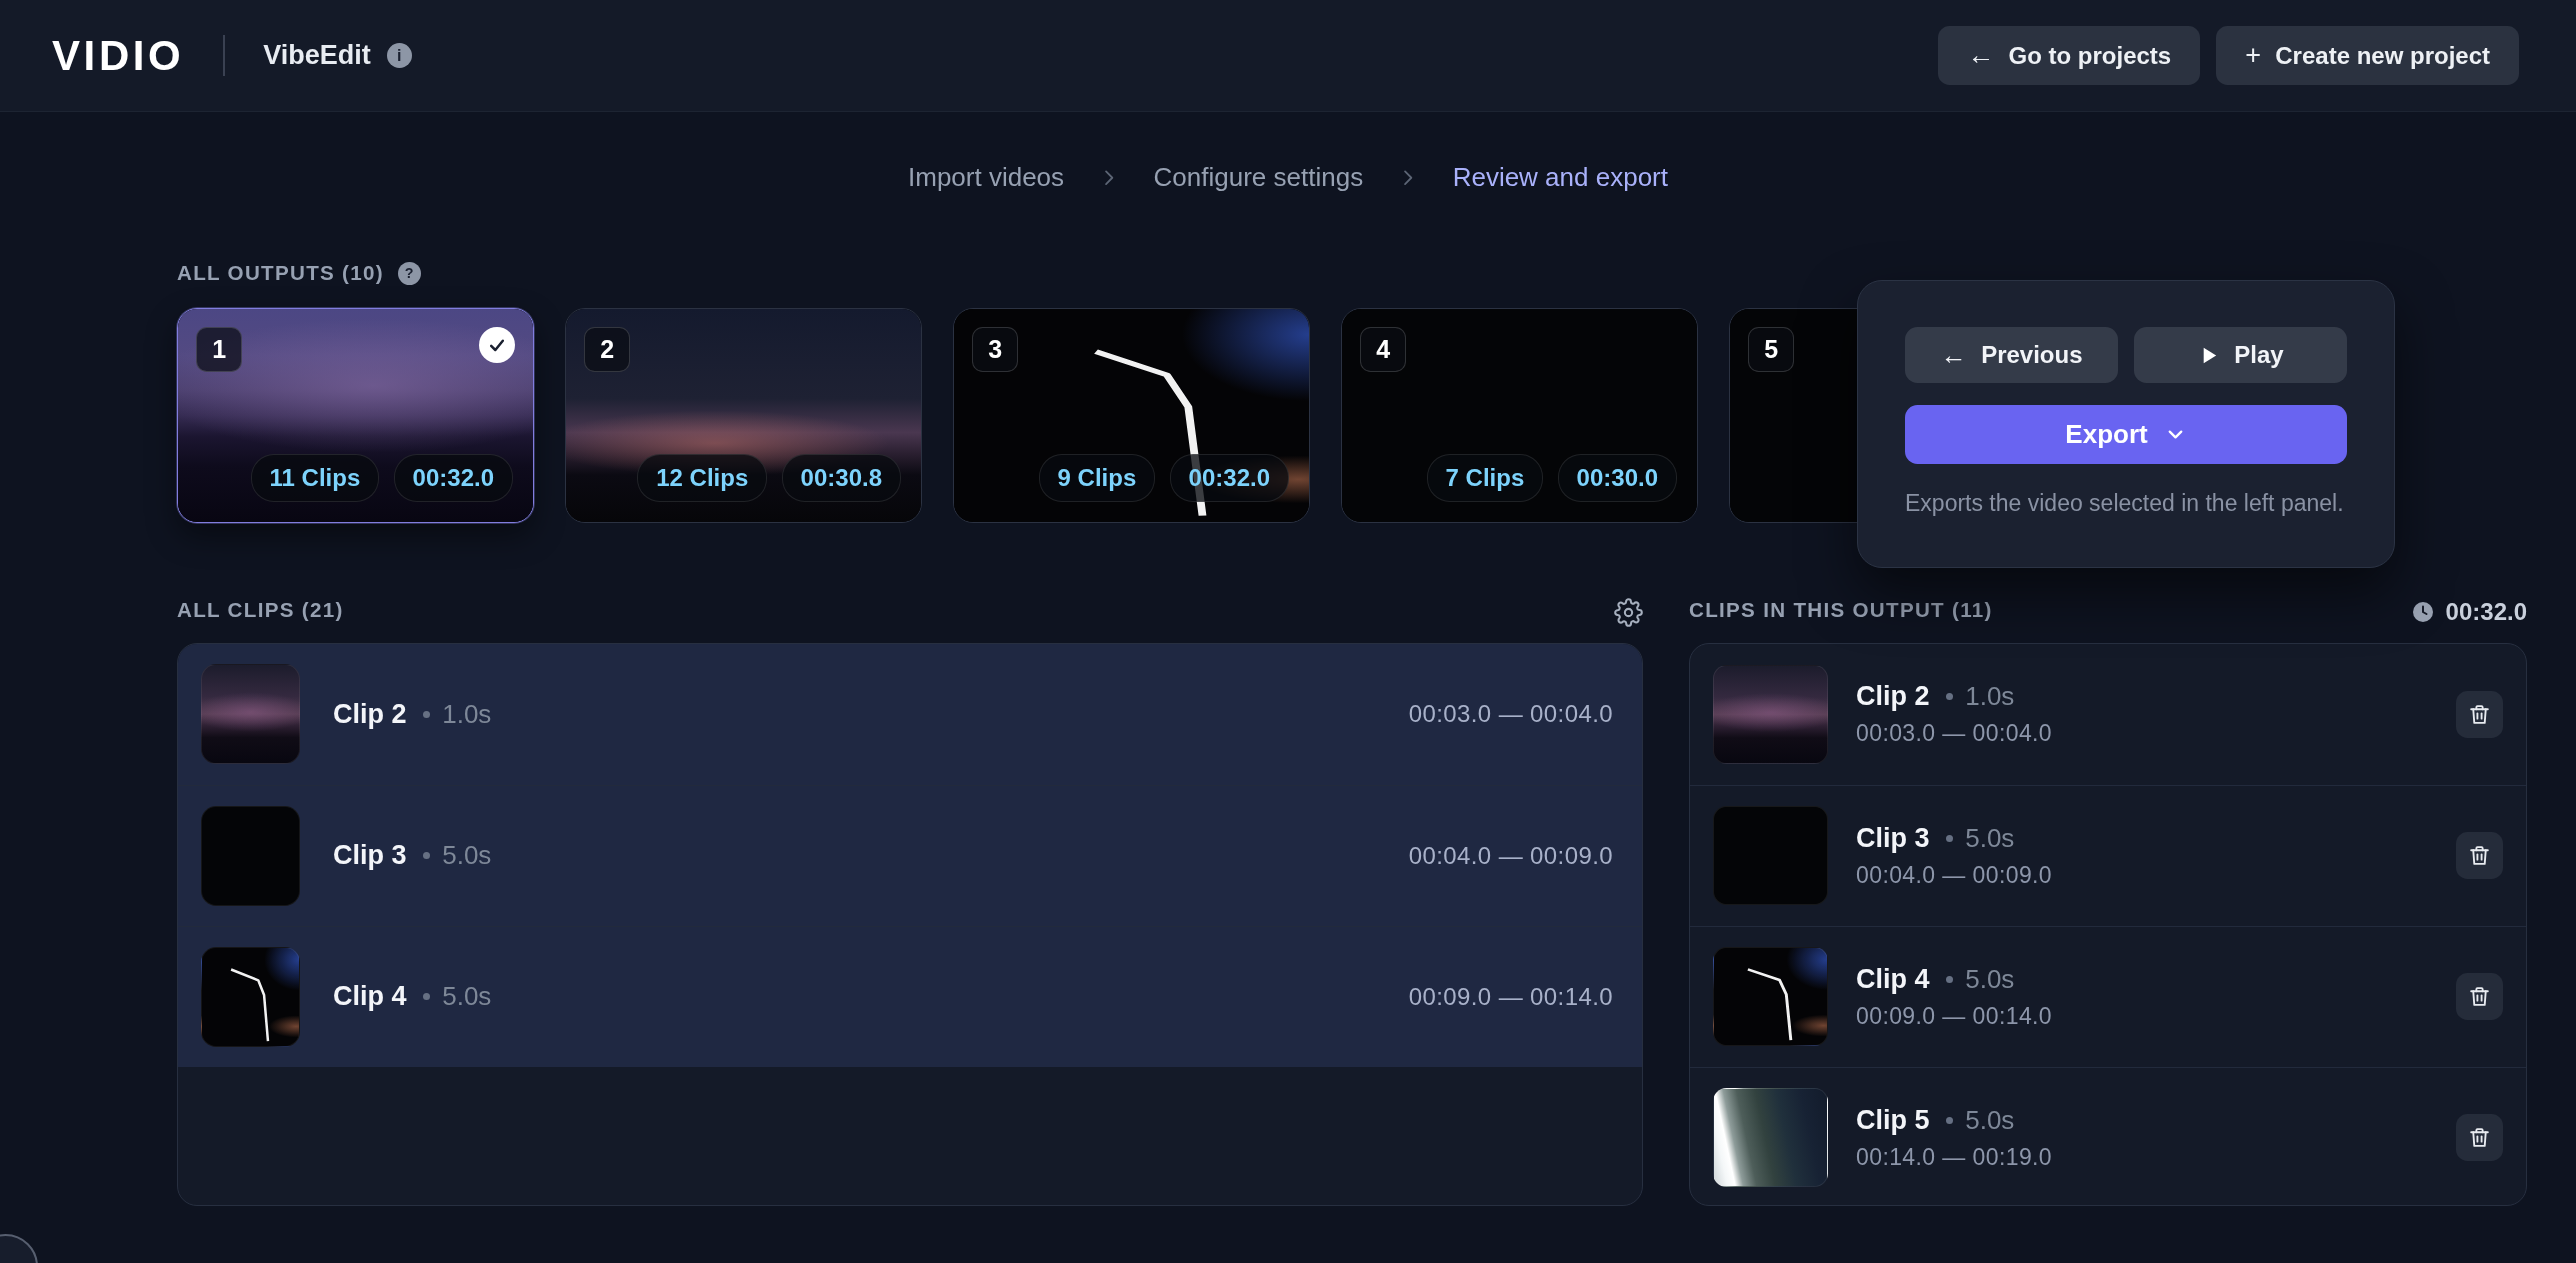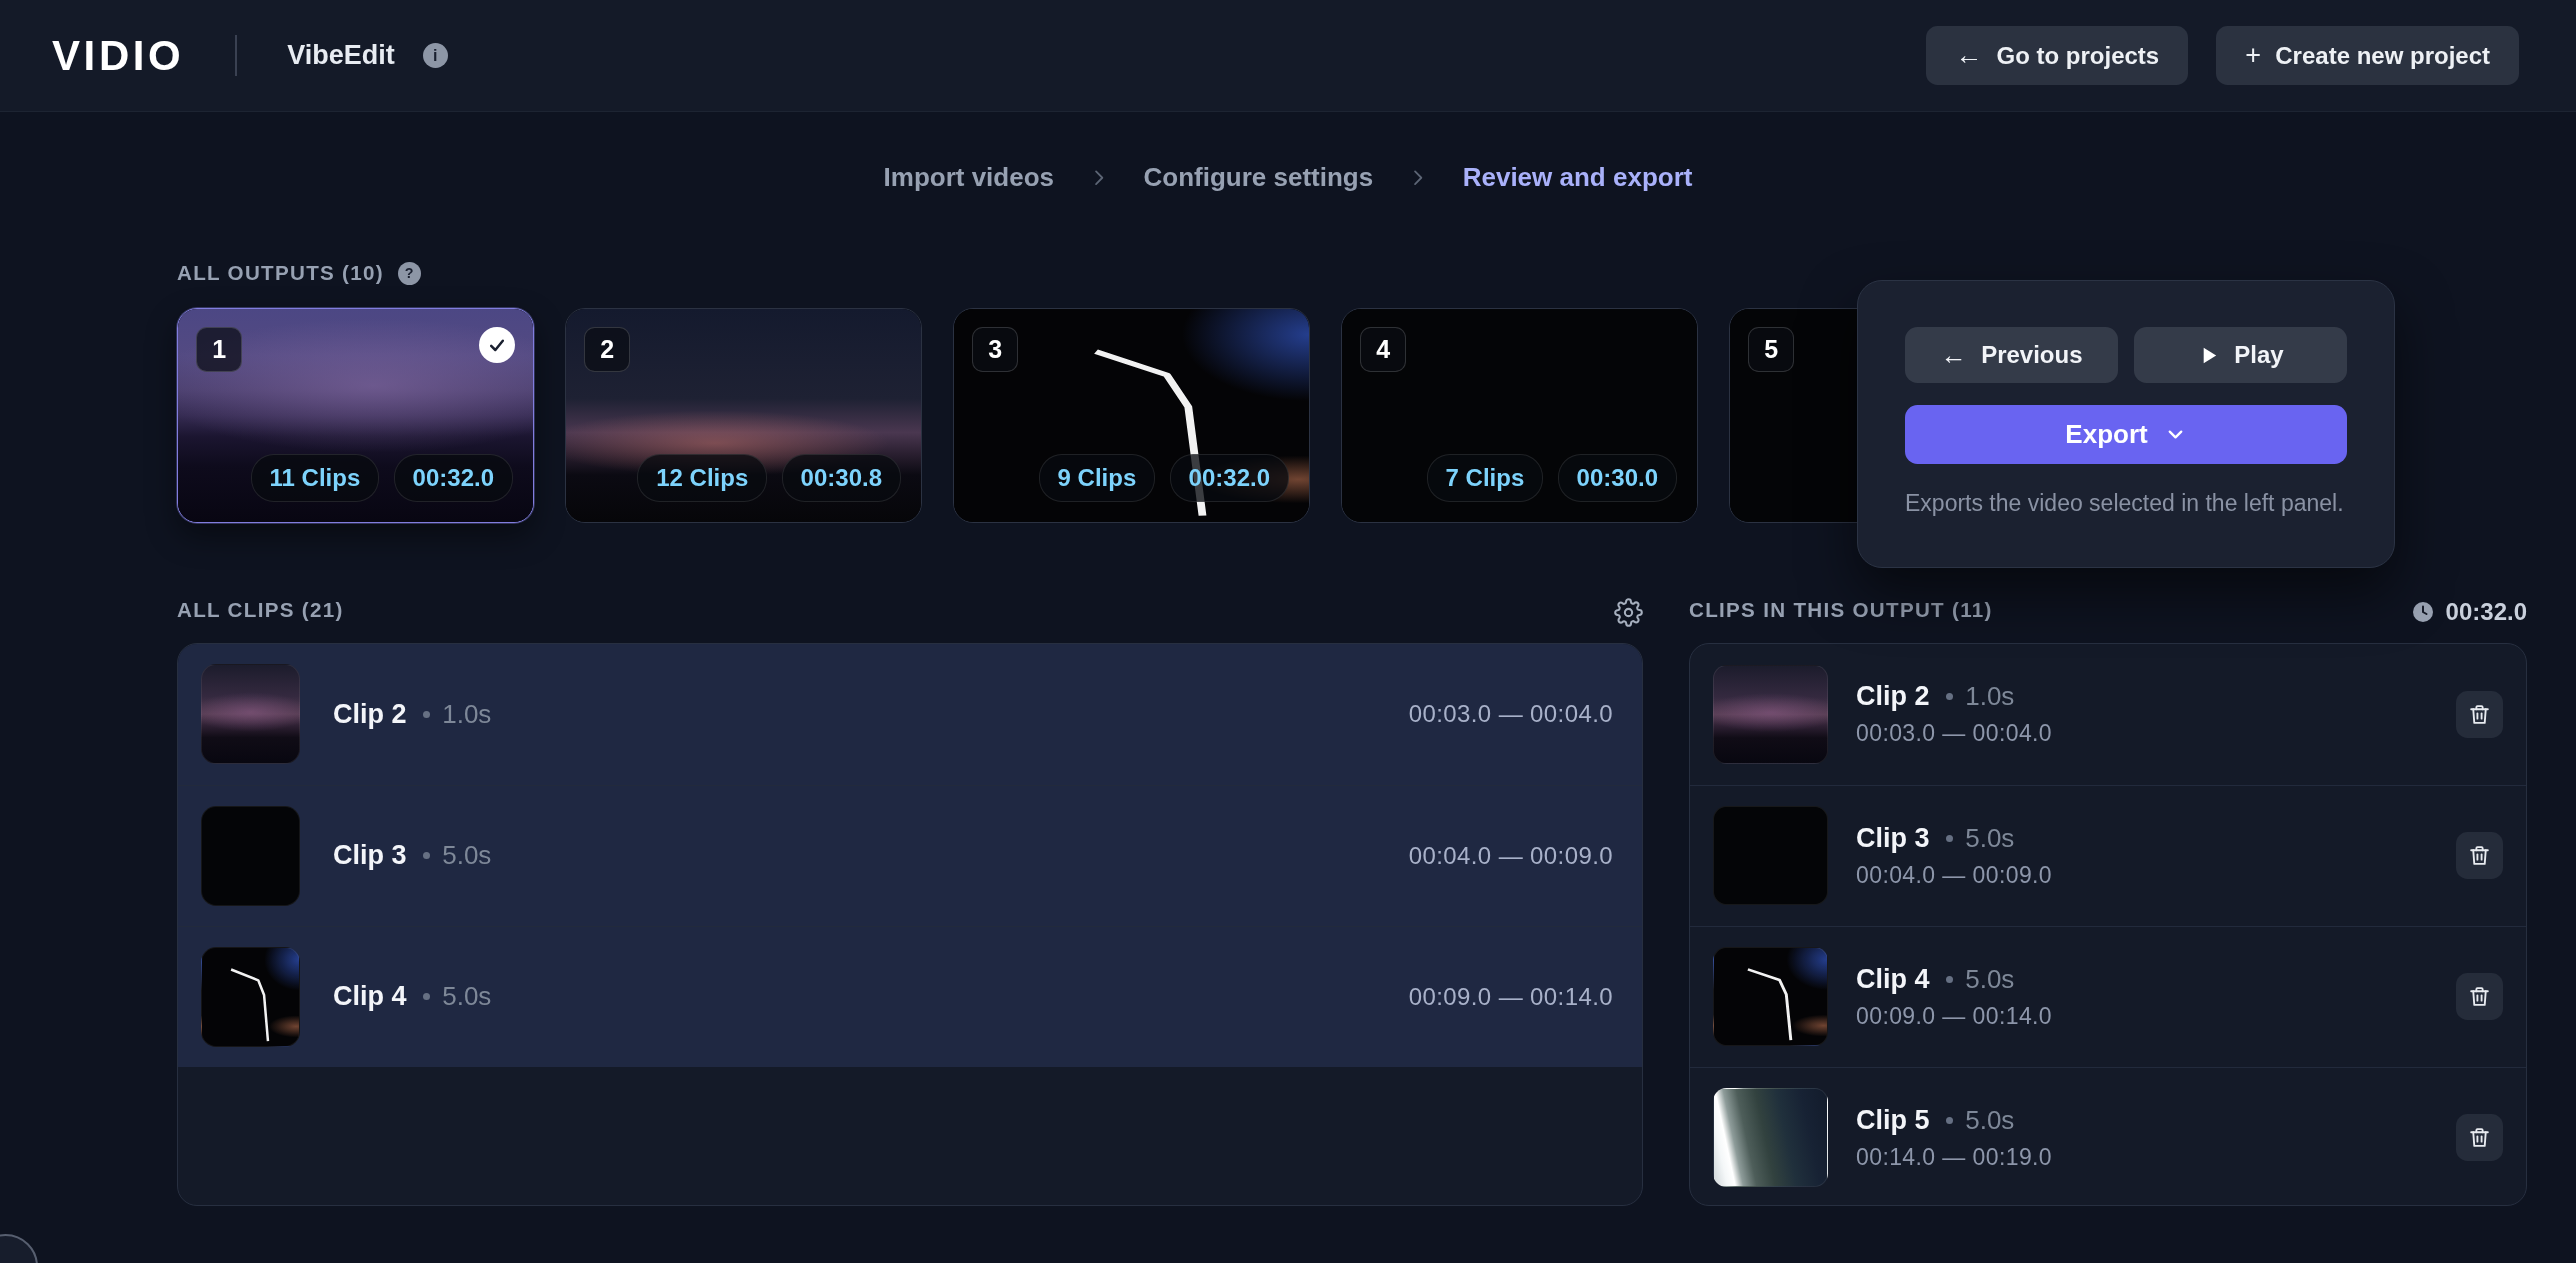--- a/index.html
+++ b/index.html
@@ -6,21 +6,21 @@
   html,body { width:2576px; height:1263px; overflow:hidden; }
   body {
     background:#0e1320;
     font-family:"Liberation Sans", sans-serif;
     color:#f3f5f9;
     position:relative;
   }
   
   .topbar {
     height:112px; background:#141a28; border-bottom:0.9px solid #1d2432;
-    display:flex; align-items:center; padding:0 57px 0 52px;gap:12px;
+    display:flex; align-items:center; padding:0 57px 0 52px;
   }
   .logo { font-size:42px; font-weight:800; letter-spacing:3.6px; color:#ffffff; }
   .topbar-divider { width:1.8px; height:41px; background:#3a4152; margin:0 38px 0 39px; }
   .app-name { font-size:27px; font-weight:600; color:#e8ecf2; }
   .circle-ic {
     display:inline-flex; align-items:center; justify-content:center;
     width:25px; height:25px; border-radius:50%; background:#8d96a6;
     color:#1a2030; font-size:16px; font-weight:700; margin-left:16px;
   }
   .topbar-spacer { flex:1; }
@@ -29,21 +29,21 @@
     background:#2b3240; border:none; border-radius:11.6px; padding:0 29px;
     color:#eef1f5; font-size:24px; font-weight:600; cursor:pointer;
     font-family:inherit;
   }
   .tb-btn + .tb-btn { margin-left:16px; }
   .tb-btn .glyph { font-size:27px; font-weight:400; line-height:1; }
   
   .steps {
     margin-top:50px; display:flex; align-items:center; justify-content:center; gap:34px;
   }
-  .step { font-size:26px; font-weight:700; color:#97a1b2; cursor:pointer; }
+  .step { font-size:26px; font-weight:400; color:#97a1b2; cursor:pointer; }
   .step.active { color:#a9b1fa; }
   .chev { display:inline-flex; width:21.5px; height:21.5px; }
   
   .section-label {
     display:flex; align-items:center; gap:12.5px;
     margin:68px 0 23px 177px;
     font-size:20.6px; font-weight:600; letter-spacing:1.3px; color:#97a1b2;
   }
   .section-label .circle-ic { width:23px; height:23px; font-size:14.3px; margin-left:1.8px; }
   .cards-row { display:flex; gap:31px; margin-left:177px; position:relative; }

